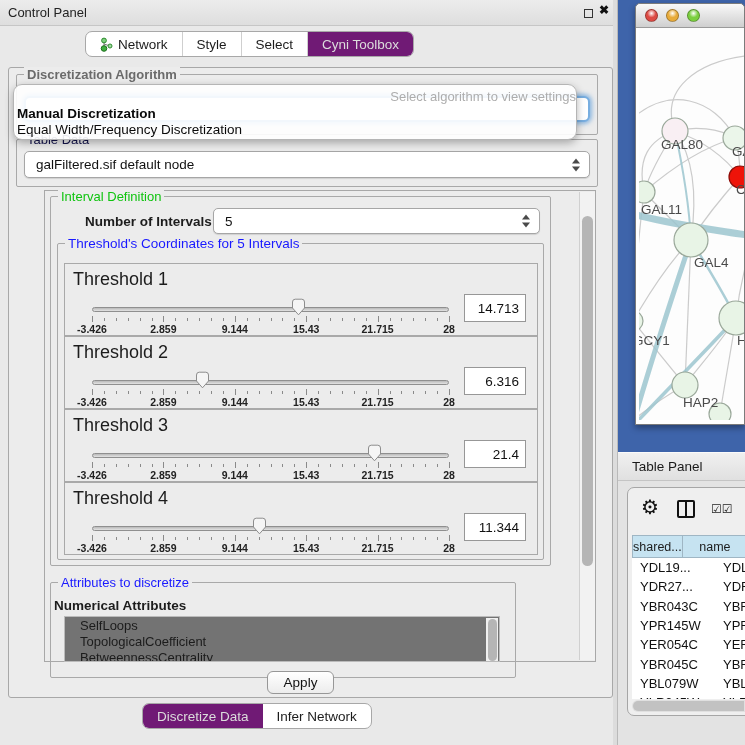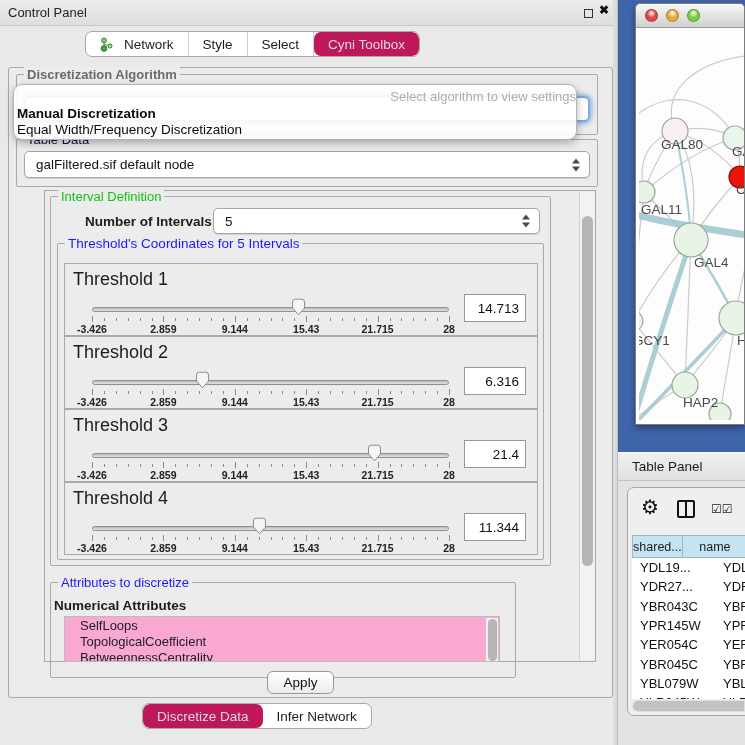--- a/index.html
+++ b/index.html
@@ -15,24 +15,24 @@
   #control-panel { left:0; top:0; width:736px; height:745px; background:#e9e9e9; }
   #cp-titlebar { left:0; top:0; width:618px; height:26px;
     background:linear-gradient(#ececec,#dedede); border-bottom:1px solid #c6c6c6; }
   #cp-title { left:8px; top:5px; font-size:13px; color:#222; }
   #float-btn { left:584px; top:9px; width:9px; height:9px; border:1.5px solid #333; background:transparent; cursor:pointer; }
   #close-btn { left:599px; top:3px; font-size:12px; font-weight:bold; color:#111; cursor:pointer; }
 
   
   #top-tabs { left:85px; top:31px; height:26px; display:flex;
     background:#fff; border:1px solid #a8a8a8; border-radius:7px; overflow:hidden; }
-  .tab-seg { display:flex; align-items:center; gap:11px; padding:0 14px; font-size:13.5px;
+  .tab-seg { display:flex; align-items:center; gap:5px; padding:0 14px; font-size:13.5px;
     color:#1c1c1c; border-right:1px solid #cfcfcf; cursor:pointer; white-space:nowrap; }
   .tab-seg:last-child { border-right:none; }
-  .tab-seg.selected { background:#be185d; color:#dcdcdc; border-right:none;border-radius:7px; }
+  .tab-seg.selected { background:#701a75; color:#dcdcdc; border-right:none; }
 
   
   #outer-panel { left:8px; top:67px; width:605px; height:631px;
     border:1px solid #a8a8a8; border-radius:3px; background:#ececec; }
 
   .group { position:absolute; border:1px solid #a9a9a9; border-radius:2px; }
   .group-title { position:absolute; top:-8px; left:7px; background:#ececec; padding:0 3px;
     font-size:13px; white-space:nowrap; }
 
   #algo-group { left:16px; top:74px; width:582px; height:61px; }
@@ -88,21 +88,21 @@
   .tick.major { top:52px; height:6px; }
   .scale-label { position:absolute; top:59px; transform:translateX(-50%);
     font-size:10.5px; font-weight:bold; color:#222; white-space:nowrap; }
   .value-box { position:absolute; left:399px; top:30px; width:62px; height:28px;
     background:#fff; border:1px solid #979797; font-size:13.5px; color:#111;
     display:flex; align-items:center; justify-content:flex-end; padding-right:6px; }
 
   #attr-group { left:50px; top:582px; width:466px; height:96px; }
   #attr-title { color:#1919ff; }
   #attr-sublabel { left:54px; top:598px; font-weight:bold; font-size:13.5px; }
-  #attr-list { left:64px; top:616px; width:436px; height:46px; background:#f9a8d4;
+  #attr-list { left:64px; top:616px; width:436px; height:46px; background:#737373;
     border:1px solid #bbb; overflow:hidden; }
   .attr-item { padding:1px 0 1px 15px; font-size:13px; height:16px; cursor:pointer; white-space:nowrap; }
   #attr-vscroll { position:absolute; right:1px; top:1px; width:12px; height:44px; background:#f0f0f0; }
   #attr-vscroll-thumb { position:absolute; left:1.5px; top:1px; width:9px; height:42px; background:#b5b5b5; border-radius:5px; cursor:pointer; }
 
   #apply-btn { left:267px; top:671px; width:67px; height:23px; background:linear-gradient(#ffffff,#ececec);
     border:1px solid #979797; border-radius:6px; font-size:13.5px; color:#111;
     display:flex; align-items:center; justify-content:center; cursor:pointer; }
 
   #bottom-tabs { left:142px; top:703px; height:26px; display:flex;

